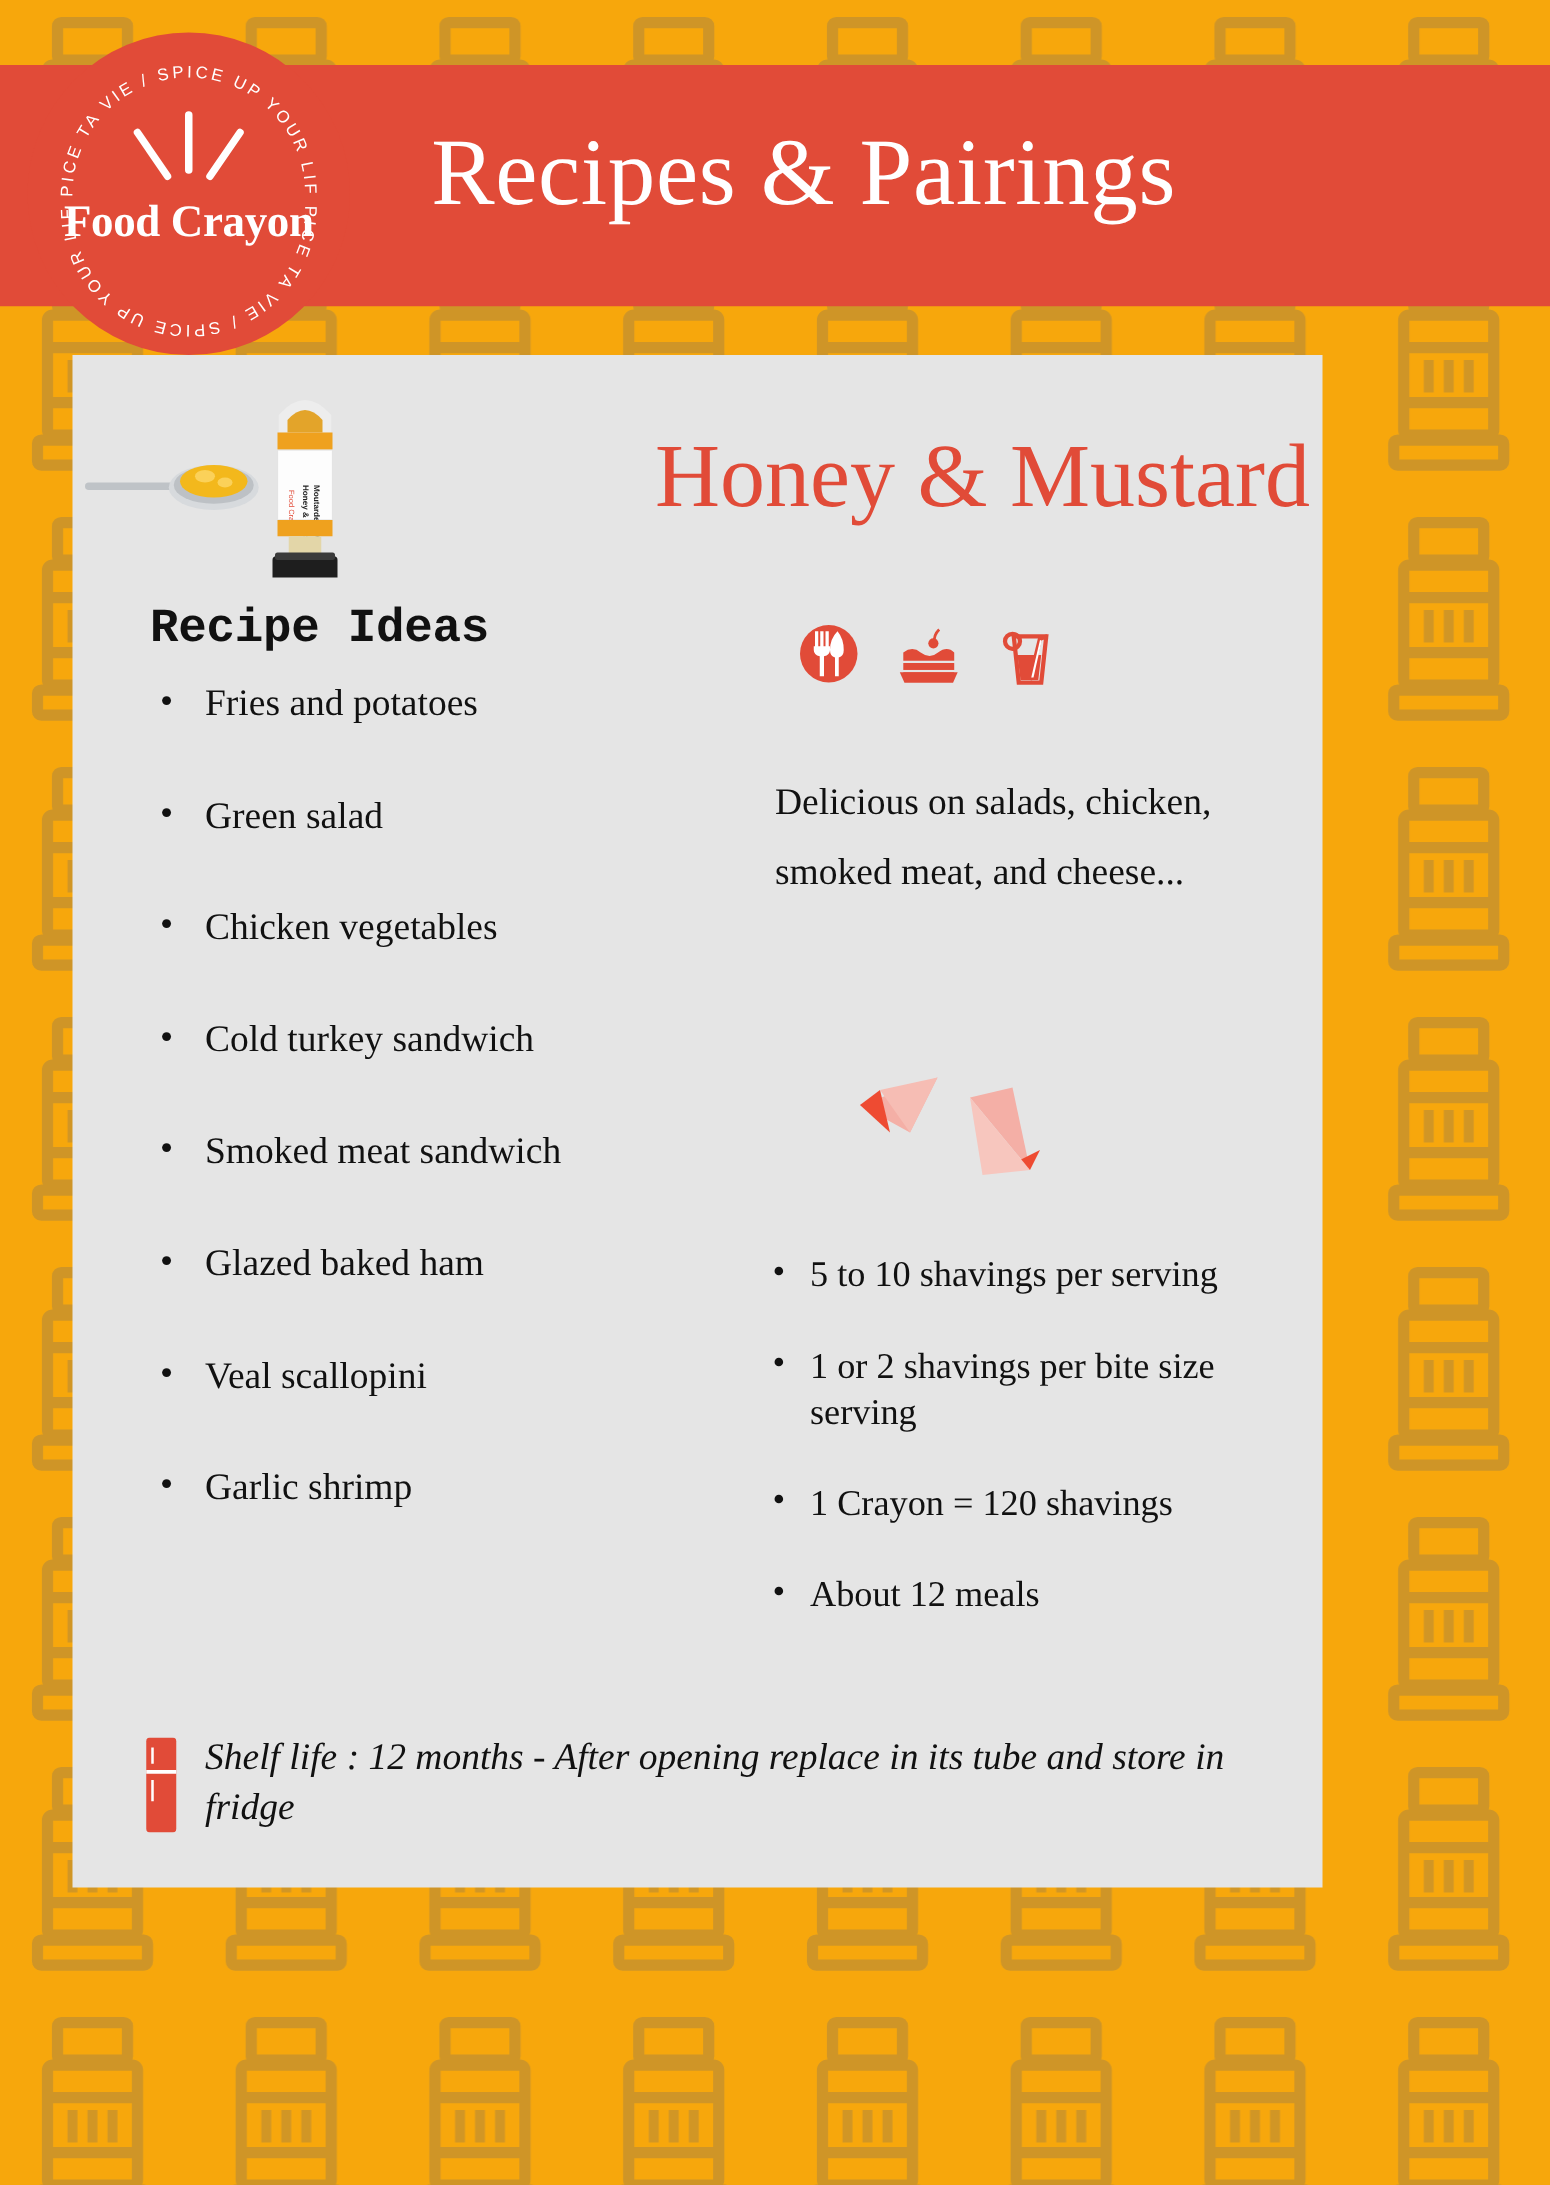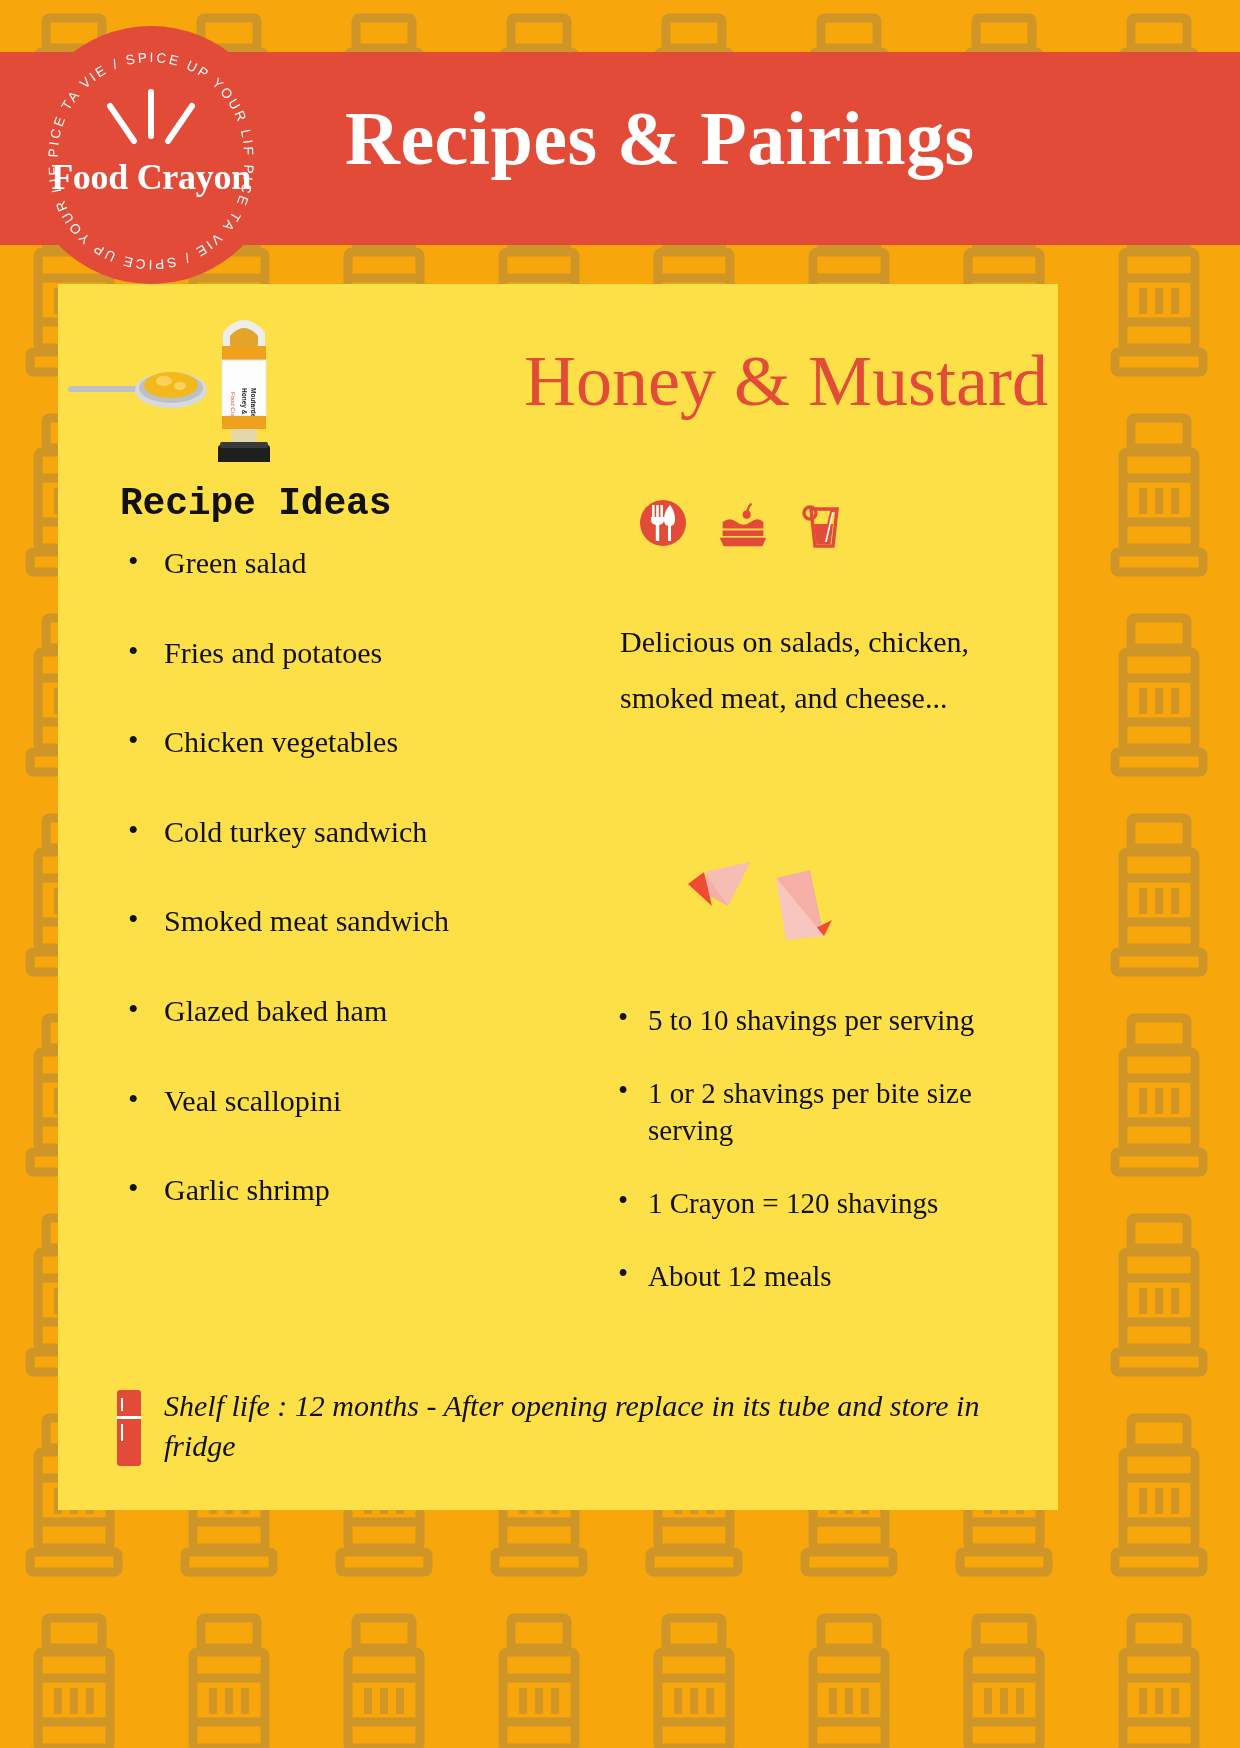--- a/index.html
+++ b/index.html
@@ -33,21 +33,21 @@
     width: 1240px; height: 193px;
     background: #E14B38;
     z-index: 2;
   }
   #header-title {
     position: absolute;
     left: 345px;
     top: 100px;
     font-family: "Liberation Serif", serif;
     font-size: 76px;
-    font-weight: 700;
+    font-weight: 400;
     color: #FFFFFF;
     letter-spacing: 0.5px;
     line-height: 1;
     white-space: nowrap;
     z-index: 4;
   }
 
   
   #logo-badge {
     position: absolute;
@@ -68,21 +68,21 @@
     font-size: 36px;
     color: #FFFFFF;
     letter-spacing: -0.3px;
   }
 
   
   #card {
     position: absolute;
     left: 58px; top: 284px;
     width: 1000px; height: 1226px;
-    background: #fde047;
+    background: #e5e5e5;
     z-index: 3;
   }
 
   
   #product-photo {
     position: absolute;
     left: 10px; top: 18px;
     width: 270px; height: 160px;
   }
 
@@ -296,22 +296,22 @@
         <rect x="152" y="140" width="48" height="6" rx="2" fill="#3A3A3A"></rect>
       </g>
     </svg>
   </div>
 
   <div id="flavour-title">Honey &amp; Mustard</div>
 
   <div id="recipe-heading">Recipe Ideas</div>
 
   <ul id="recipe-list">
+    <li>Fries and potatoes</li>
     <li>Green salad</li>
-    <li>Fries and potatoes</li>
     <li>Chicken vegetables</li>
     <li>Cold turkey sandwich</li>
     <li>Smoked meat sandwich</li>
     <li>Glazed baked ham</li>
     <li>Veal scallopini</li>
     <li>Garlic shrimp</li>
   </ul>
 
   <div id="icon-row">
     <span class="ico">

